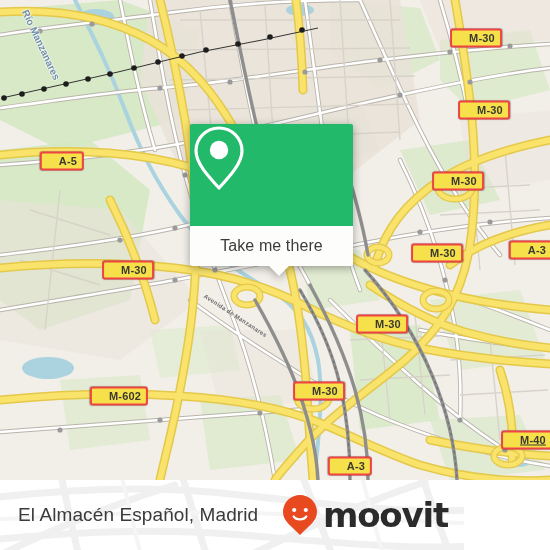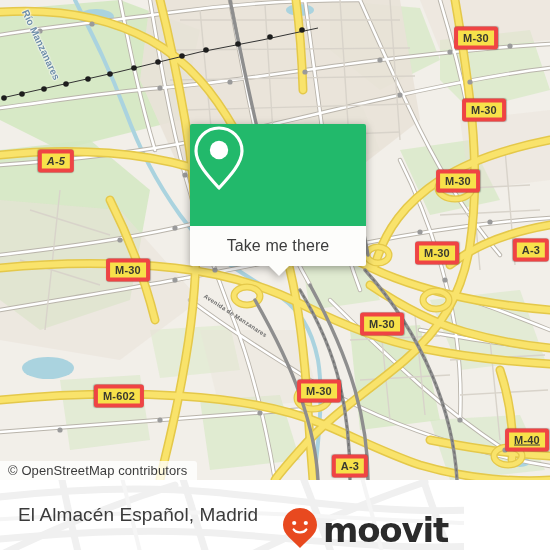--- a/index.html
+++ b/index.html
@@ -15,27 +15,27 @@
     position:absolute;left:0;top:0;width:550px;height:480px;
     background:#f2efe9;
     overflow:hidden;
   }
   #map svg{position:absolute;left:0;top:0;}
 
   
   .shield{
     position:absolute;
     background:#f7e14a;
-    border:4px solid #ef4444;
+    border:2px solid #ef4444;
     border-radius:3px;
     color:#3a3a30;
     font-size:11px;
     font-weight:bold;
     letter-spacing:.2px;
-    padding:1px 5px 2px 5px;
+    padding:1px 5px 2px 17px;
     line-height:12px;
     white-space:nowrap;
     box-shadow:0 0 1px rgba(0,0,0,.25);
     transform:translate(-50%,-50%);
     font-family:"Liberation Sans",sans-serif;
   }
 
   .riverlabel{
     position:absolute;
     color:#6f8fa8;
@@ -52,21 +52,21 @@
     font-weight:600;
     white-space:nowrap;
     transform-origin:0 0;
     letter-spacing:.3px;
   }
 
   
   #popup{
     position:absolute;
     left:190px;top:124px;
-    width:176px;
+    width:163px;
     filter:drop-shadow(0 2px 4px rgba(0,0,0,.35));
   }
   #popup-top{
     height:102px;
     background:#22b96b;
     border-radius:2px 2px 0 0;
     display:flex;align-items:center;justify-content:center;
   }
   #popup-bottom{
     position:relative;
@@ -114,21 +114,21 @@
     position:absolute;
     left:18px;top:0;height:70px;
     display:flex;align-items:center;
     font-size:19px;
     color:#3a3a3a;
     letter-spacing:.1px;
   }
   #brand{
     position:absolute;
     right:16px;top:0;height:70px;
-    display:flex;align-items:flex-end;gap:4px;
+    display:flex;align-items:center;gap:4px;
   }
   #brand-wordmark{
     font-size:34px;
     font-weight:bold;
     color:#2b2b2b;
     letter-spacing:-1.2px;
     font-family:"DejaVu Sans",sans-serif;
   }
 </style>
 </head>
@@ -360,42 +360,41 @@
 
     <div class="riverlabel" style="left:30px;top:8px;transform:rotate(65deg);">Río Manzanares</div>
 
     <div class="streetlabel" style="left:206px;top:293px;transform:rotate(33deg);">Avenida de Manzanares</div>
 
     <div class="shield" style="left:476px;top:38px;">M-30</div>
     <div class="shield" style="left:484px;top:110px;">M-30</div>
     <div class="shield" style="left:458px;top:181px;">M-30</div>
     <div class="shield" style="left:531px;top:250px;">A-3</div>
     <div class="shield" style="left:437px;top:253px;">M-30</div>
-    <div class="shield" style="left:56px;top:161px;font-style:italic;">A-5</div>
+    <div class="shield" style="left:62px;top:161px;">A-5</div>
     <div class="shield" style="left:128px;top:270px;">M-30</div>
     <div class="shield" style="left:382px;top:324px;">M-30</div>
     <div class="shield" style="left:119px;top:396px;">M-602</div>
     <div class="shield" style="left:319px;top:391px;">M-30</div>
     <div class="shield" style="left:527px;top:440px;text-decoration:underline;">M-40</div>
     <div class="shield" style="left:350px;top:466px;">A-3</div>
 
     <div id="popup">
       <div id="popup-top">
         <svg width="58" height="68" viewBox="0 0 58 68">
           <path d="M29 4 C16.3 4 6 14.3 6 27 C6 39 18 52 29 64 C40 52 52 39 52 27 C52 14.3 41.7 4 29 4 Z" fill="none" stroke="#ffffff" stroke-width="3.2" stroke-linejoin="round"></path>
           <circle cx="29" cy="26" r="9.2" fill="#ffffff"></circle>
         </svg>
       </div>
       <div id="popup-bottom">
         <span id="popup-label">Take me there</span>
         <div id="popup-tail"></div>
       </div>
     </div>
 
-    <div id="attribution">© OpenStreetMap contributors</div>
   </div>
 
   <div id="footer">
     <svg id="footer-watermark" width="550" height="70" viewBox="0 0 550 70">
       <rect x="0" y="0" width="550" height="70" fill="#ffffff"></rect>
       <g fill="none" stroke="#f0f0f0" stroke-width="7" stroke-linecap="round">
         <path d="M-10,18 C60,10 140,6 210,12 C300,20 380,34 470,30 C520,28 545,24 560,22"></path>
         <path d="M-10,60 C70,52 150,48 230,54 C320,61 400,70 480,66 C520,64 548,60 560,58"></path>
         <path d="M60,-10 C66,20 72,48 80,80"></path>
         <path d="M180,-10 C190,20 198,48 208,80"></path>

